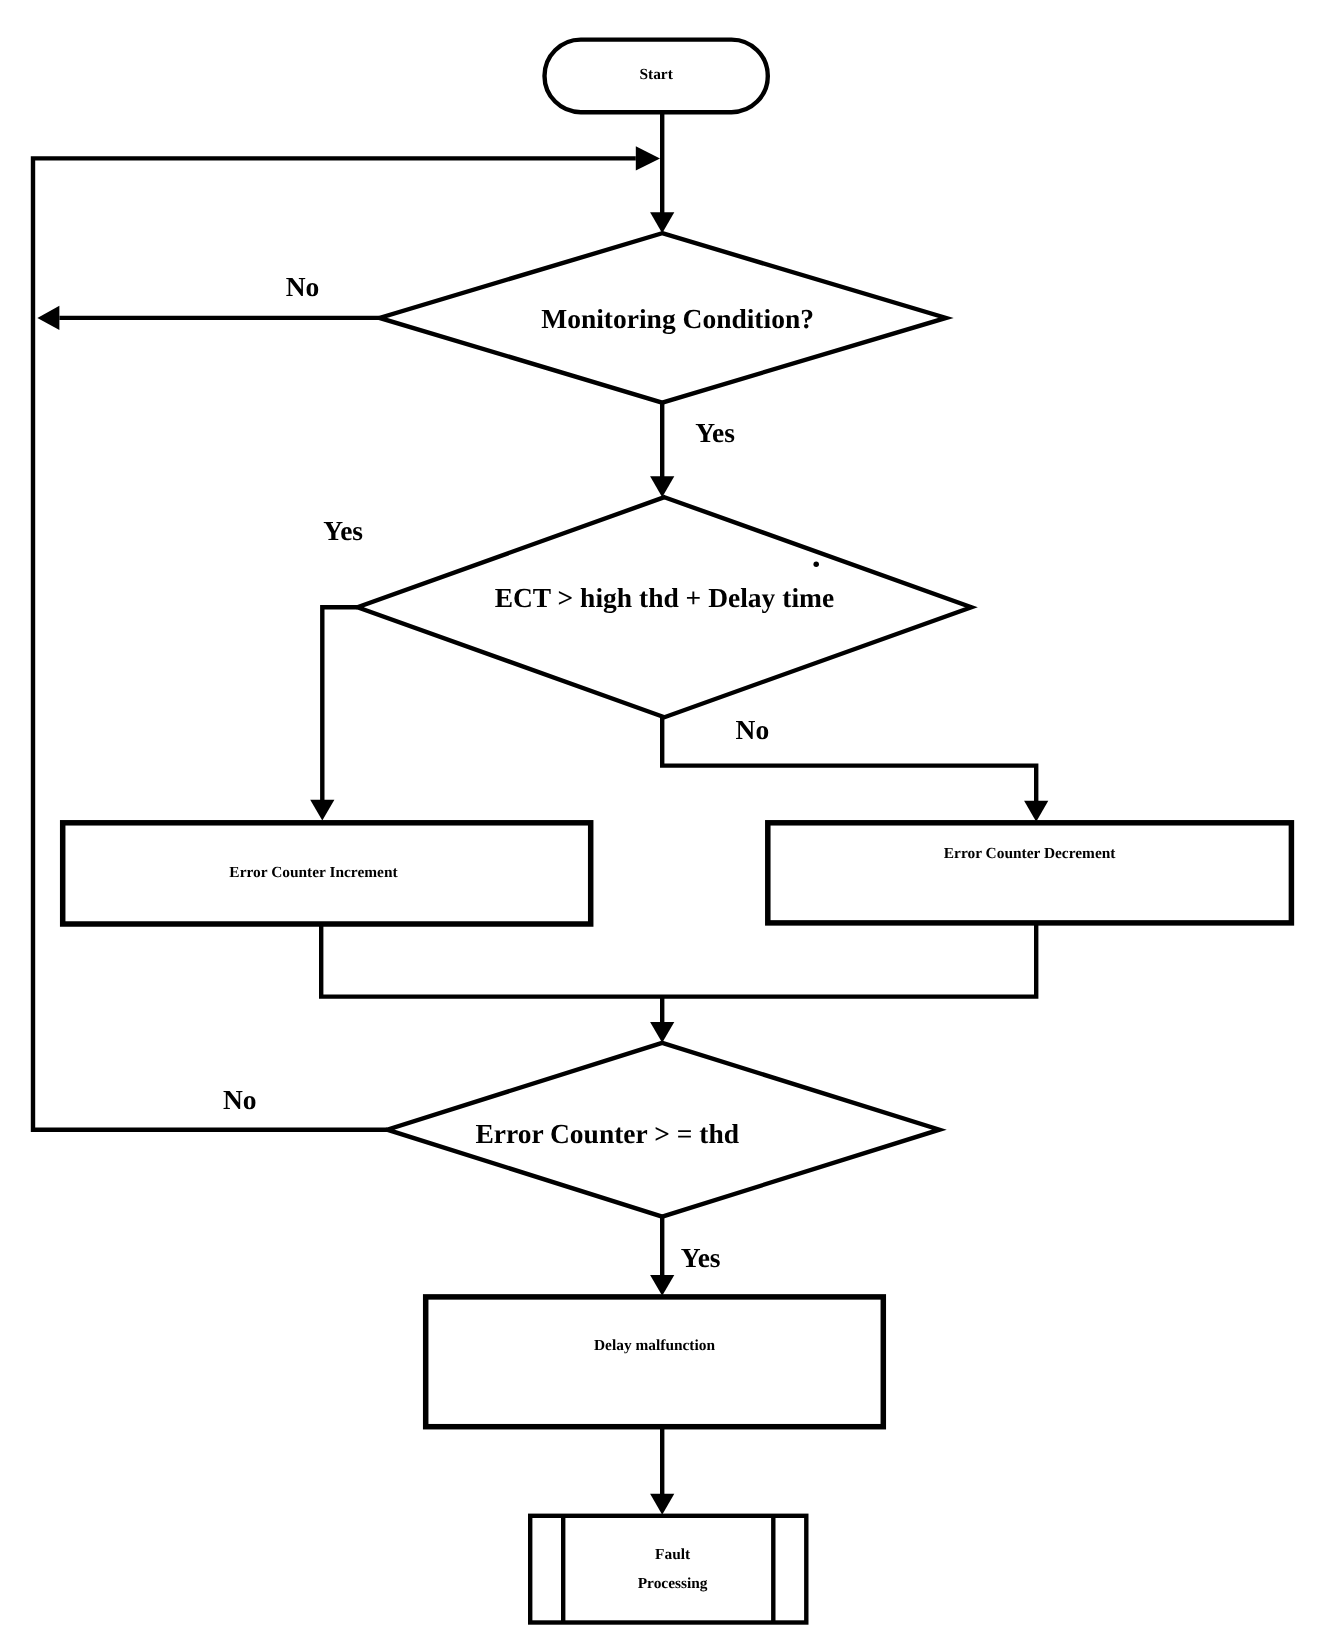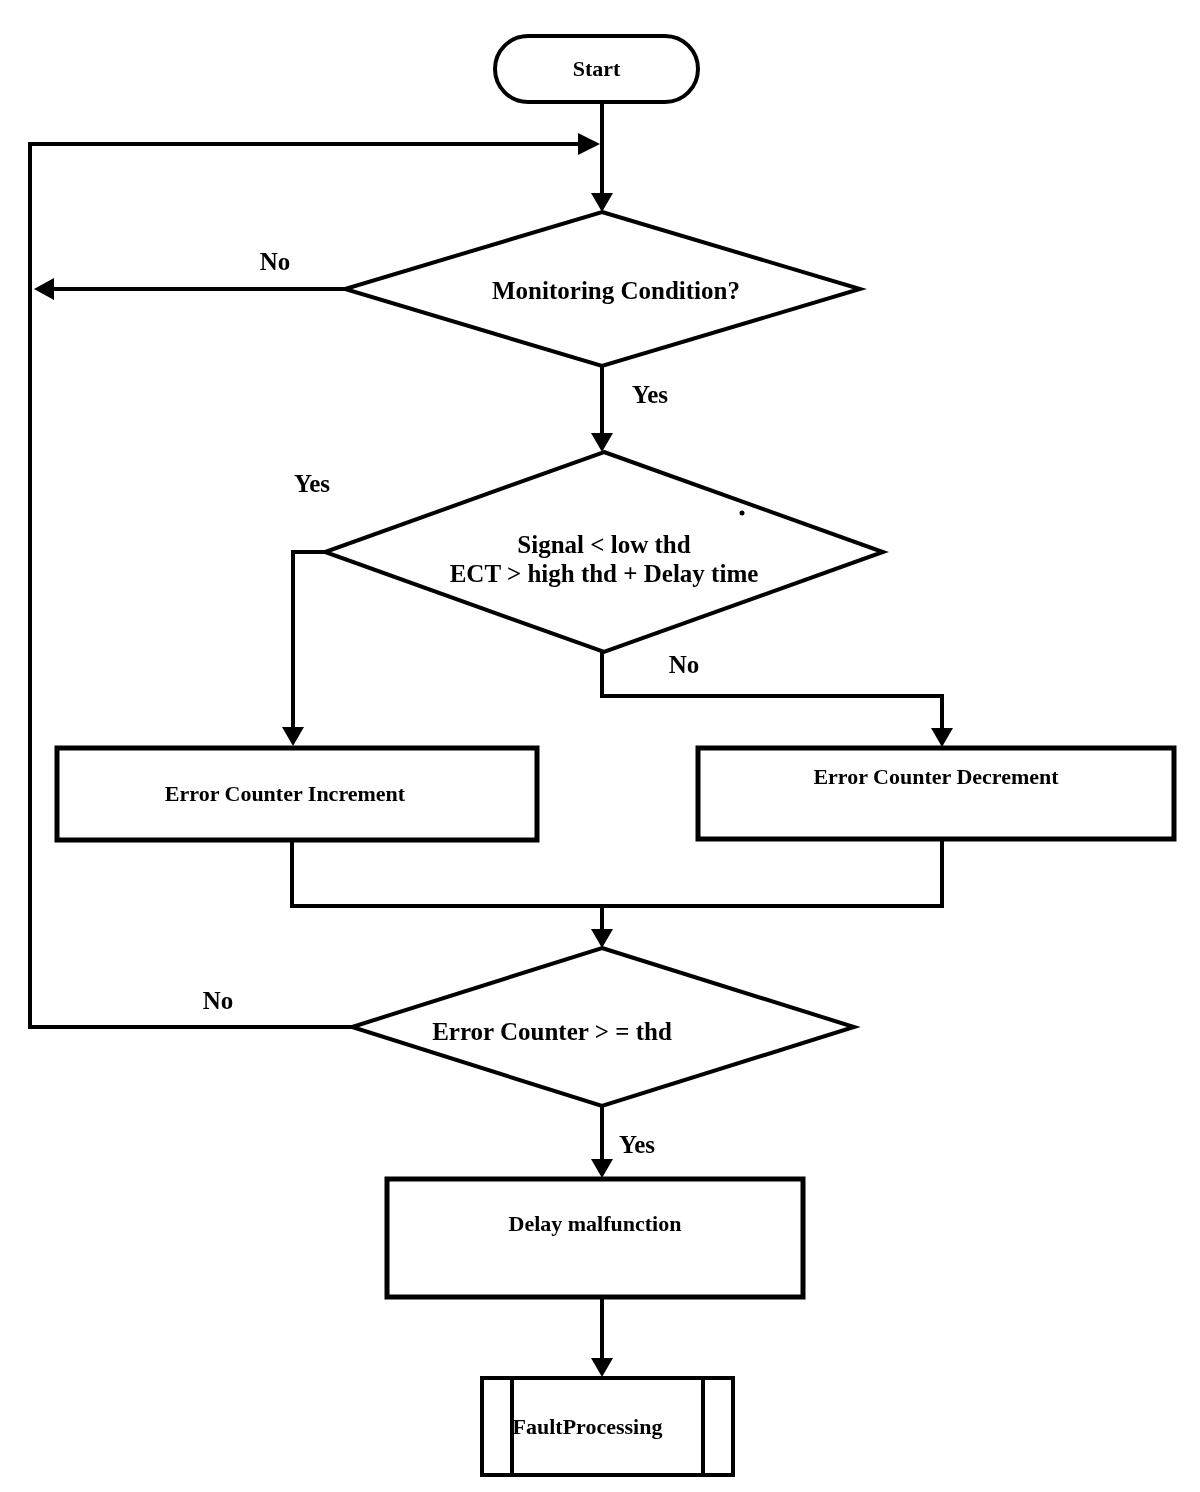--- a/index.html
+++ b/index.html
@@ -28,21 +28,21 @@
     line-height: 24px;
     text-align: center;
     color: #000;
     white-space: nowrap;
   }
   .node-lbl {
     position: absolute;
     display: flex;
     align-items: center;
     justify-content: center;
-    font-size: 22px;
+    font-size: 14px;
     font-weight: 600;
     color: #000;
     text-align: left;
   }
   .d2-lines { line-height: 29px; white-space: nowrap; }
   .fault-lines { line-height: 27px; }
 </style>
 </head>
 <body>
 
@@ -101,33 +101,32 @@
       <path d="M 512 1378 L 512 1475" stroke-width="4"></path>
       <path d="M 703 1378 L 703 1475" stroke-width="4"></path>
     </g>
   </svg>
 
   <div class="node-lbl" style="left:495px; top:36px; width:203px; height:66px;">Start</div>
 
   <div class="lbl" style="left:416px; top:279px; width:400px;">Monitoring Condition?</div>
 
   <div class="lbl d2-lines" style="left:404px; top:530px; width:400px;">
-    <div>Signal &lt; low thd</div>
     <div>ECT &gt; high thd + Delay time</div>
   </div>
 
   <div class="node-lbl" style="left:45px; top:748px; width:480px; height:92px;">Error Counter Increment</div>
 
   <div class="node-lbl" style="left:698px; top:731px; width:476px; height:91px;">Error Counter Decrement</div>
 
   <div class="lbl" style="left:352px; top:1020px; width:400px;">Error Counter &gt; = thd</div>
 
   <div class="node-lbl" style="left:387px; top:1179px; width:416px; height:118px; padding-bottom:28px; box-sizing:border-box;">Delay malfunction</div>
 
-  <div class="node-lbl fault-lines" style="left:462px; top:1378px; width:251px; height:97px; flex-direction:row;">
+  <div class="node-lbl fault-lines" style="left:486px; top:1378px; width:251px; height:97px; flex-direction:column;">
     <div>Fault</div>
     <div>Processing</div>
   </div>
 
   <div class="lbl" style="left:225px; top:250px; width:100px;">No</div>
 
   <div class="lbl" style="left:600px; top:383px; width:100px;">Yes</div>
 
   <div class="lbl" style="left:262px; top:472px; width:100px;">Yes</div>
 

